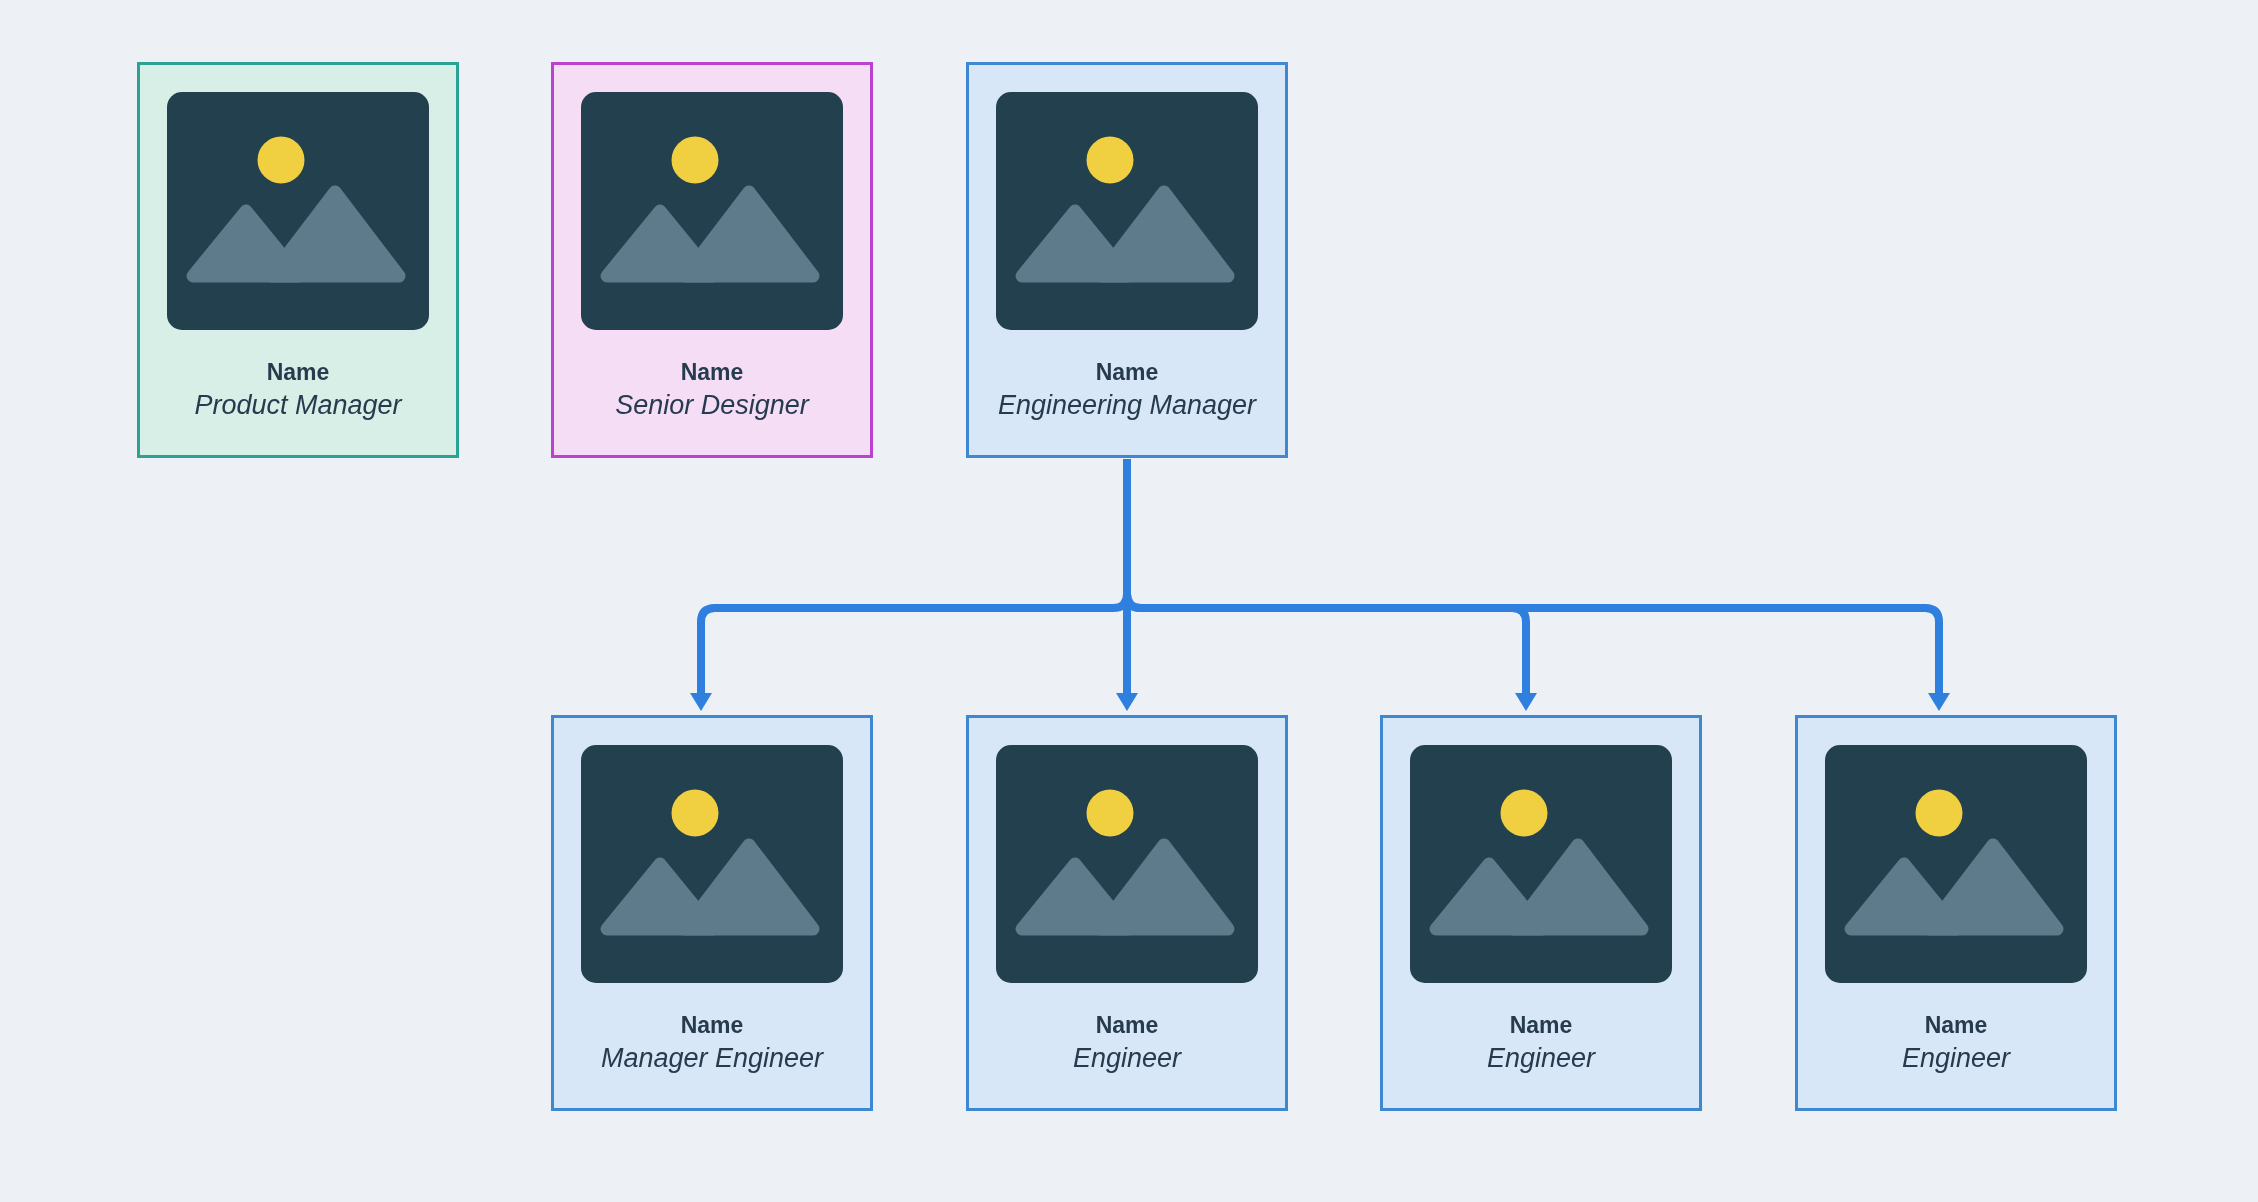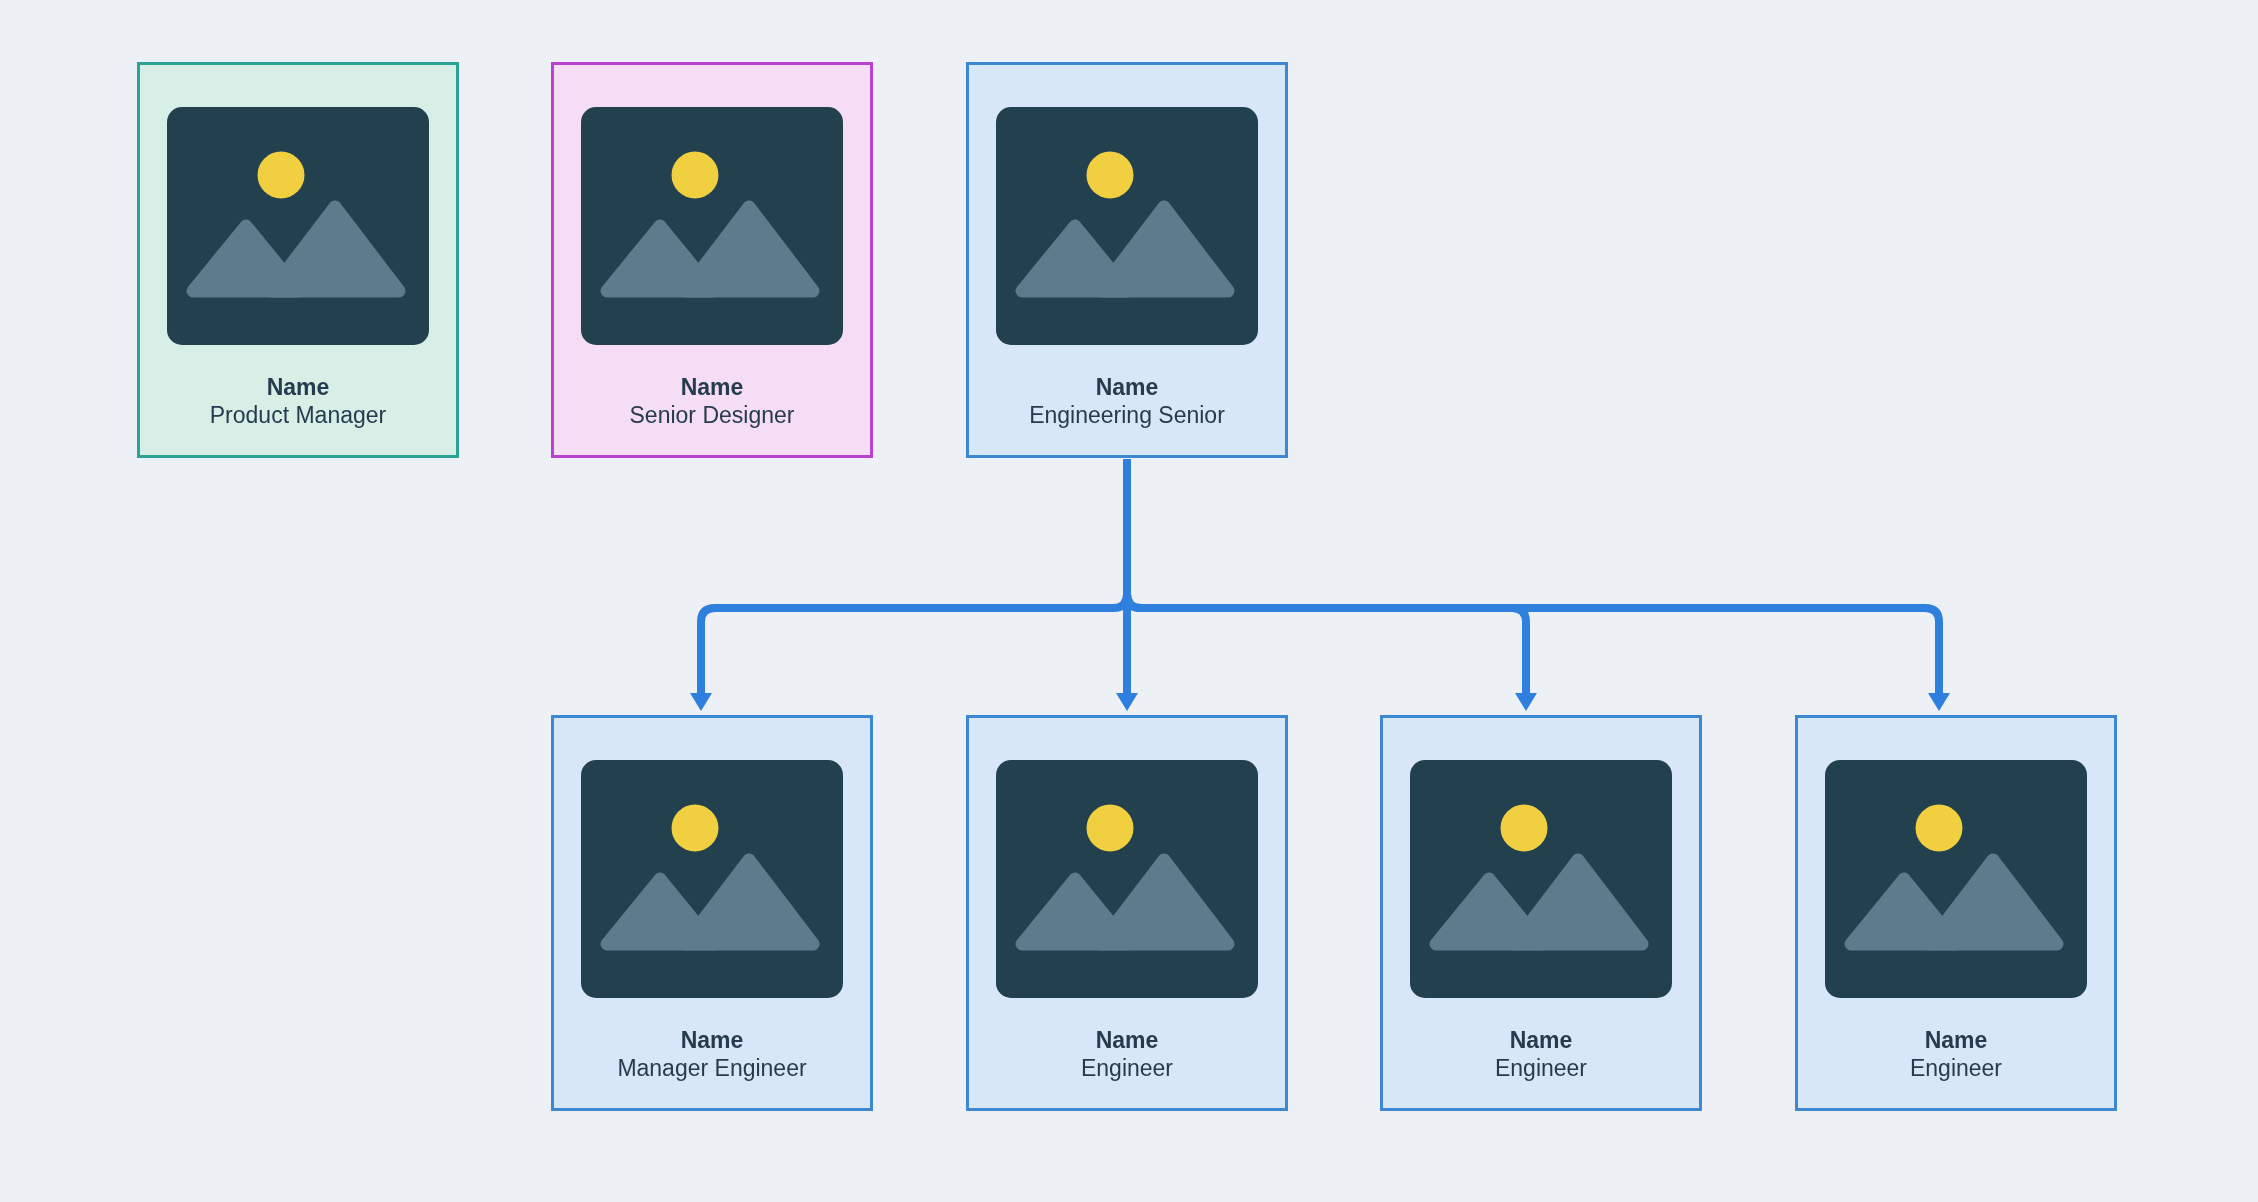--- a/index.html
+++ b/index.html
@@ -43,21 +43,21 @@
   .connectors path.arrowhead{
     fill:var(--connector);
     stroke:none;
   }
   .card{
     position:absolute;
     width:322px;
     height:396px;
     box-sizing:border-box;
     border:3px solid;
-    padding:42px;
+    padding:27px;
     display:flex;
     flex-direction:column;
     align-items:center;
     cursor:pointer;
   }
   .theme-green{background:var(--green-bg);border-color:var(--green-border);}
   .theme-pink{background:var(--pink-bg);border-color:var(--pink-border);}
   .theme-blue{background:var(--blue-bg);border-color:var(--blue-border);}
   .pos-1{left:137px;top:62px;}
   .pos-2{left:551px;top:62px;}
@@ -74,26 +74,28 @@
   .thumb svg{display:block;width:100%;height:100%;}
   .person-name{
     margin-top:28px;
     font-size:23px;
     font-weight:700;
     line-height:28px;
     color:var(--text);
     text-align:center;
   }
   .person-role{
-    font-size:23px;
+    margin-top:5px;
+    font-size:27px;
     font-weight:400;
     line-height:28px;
     color:var(--text);
     text-align:center;
     white-space:nowrap;
+    font-style:italic;
   }
 </style>
 </head>
 <body>
 
 <div class="canvas">
 
   <svg class="connectors" viewBox="0 0 2258 1202" xmlns="http://www.w3.org/2000/svg">
 
     <path class="edge" d="M1127 459 V695"></path>
@@ -136,21 +138,21 @@
     <div class="card pos-3 theme-blue">
       <div class="thumb">
         <svg viewBox="0 0 262 238" xmlns="http://www.w3.org/2000/svg">
           <rect x="0" y="0" width="262" height="238" rx="15" fill="var(--thumb-bg)"></rect>
           <circle cx="114" cy="68" r="23.5" fill="var(--sun)"></circle>
           <path d="M26 184 L79 119 L132 184 Z" fill="var(--mountain)" stroke="var(--mountain)" stroke-width="13" stroke-linejoin="round"></path>
           <path d="M104 184 L168 100 L232 184 Z" fill="var(--mountain)" stroke="var(--mountain)" stroke-width="13" stroke-linejoin="round"></path>
         </svg>
       </div>
       <div class="person-name">Name</div>
-      <div class="person-role">Engineering Senior</div>
+      <div class="person-role">Engineering Manager</div>
     </div>
     <div class="card pos-4 theme-blue">
       <div class="thumb">
         <svg viewBox="0 0 262 238" xmlns="http://www.w3.org/2000/svg">
           <rect x="0" y="0" width="262" height="238" rx="15" fill="var(--thumb-bg)"></rect>
           <circle cx="114" cy="68" r="23.5" fill="var(--sun)"></circle>
           <path d="M26 184 L79 119 L132 184 Z" fill="var(--mountain)" stroke="var(--mountain)" stroke-width="13" stroke-linejoin="round"></path>
           <path d="M104 184 L168 100 L232 184 Z" fill="var(--mountain)" stroke="var(--mountain)" stroke-width="13" stroke-linejoin="round"></path>
         </svg>
       </div>

